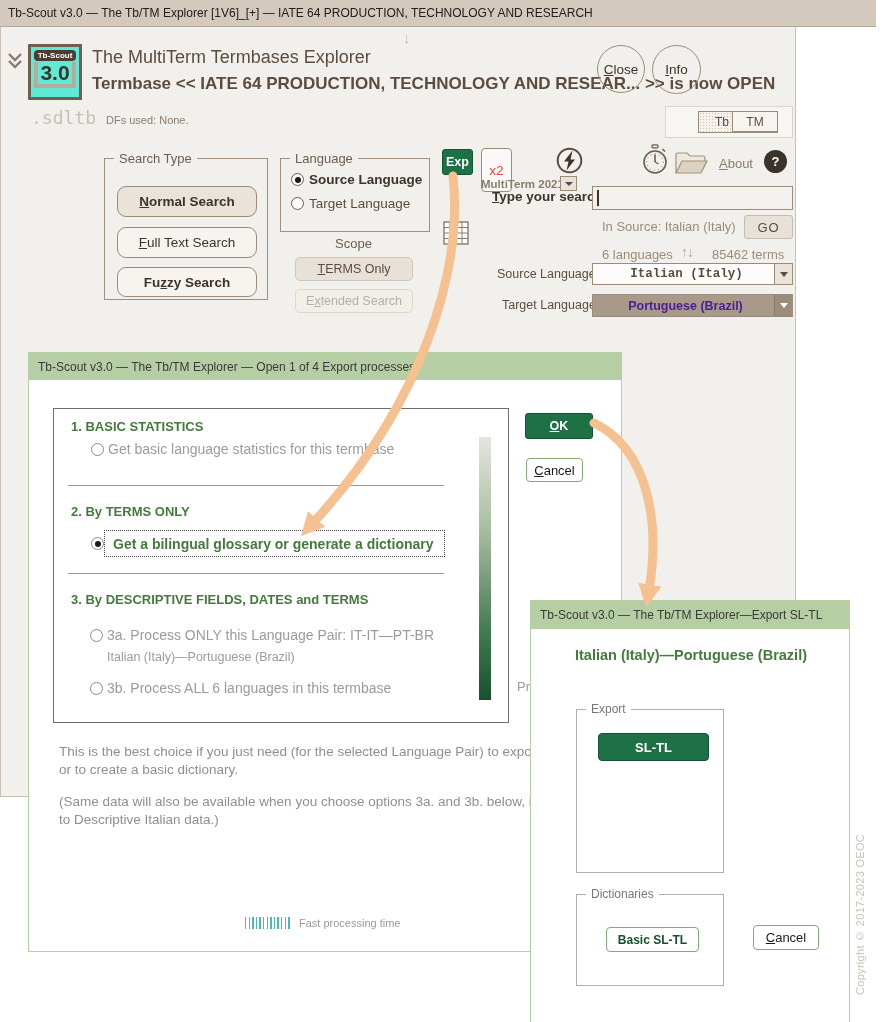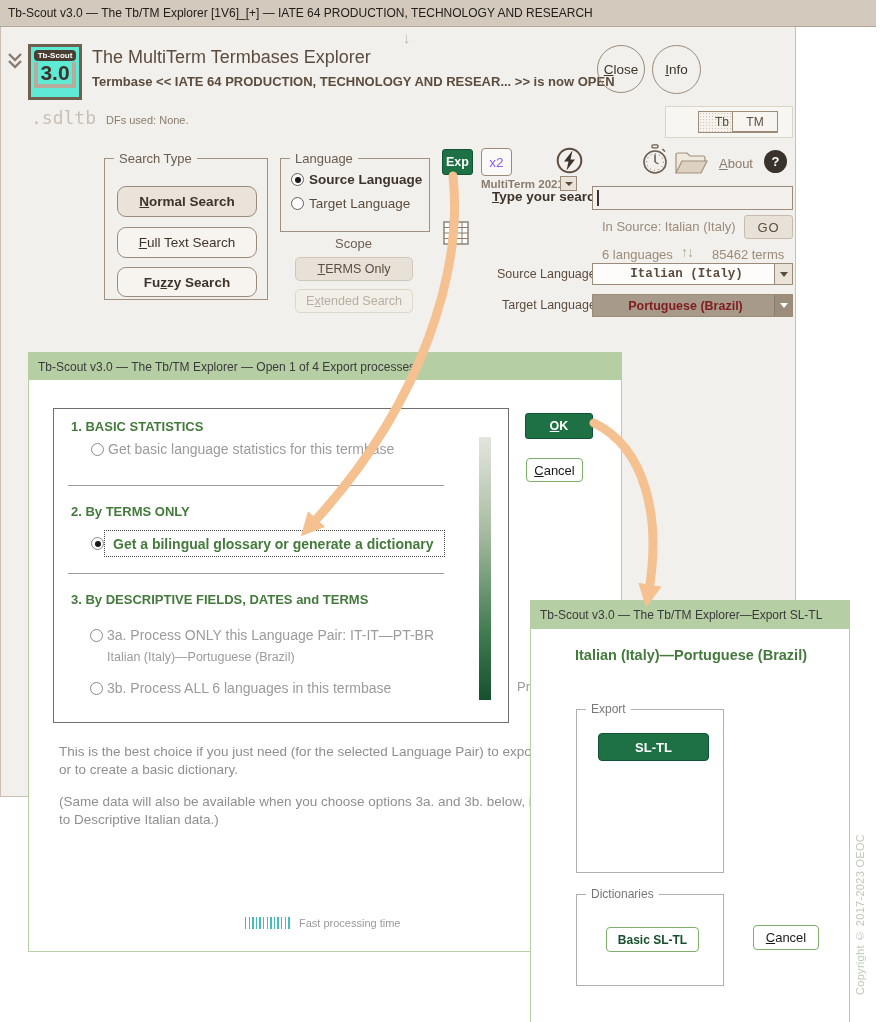--- a/index.html
+++ b/index.html
@@ -8,21 +8,21 @@
   #canvas { position:relative; width:882px; height:1022px; background:#fff; overflow:hidden; }
   .abs { position:absolute; }
   u { text-decoration:underline; }
 
   
   #titlebar { left:0; top:0; width:876px; height:27px; background:#d4c9bd; border-bottom:1px solid #b3a797;
               color:#22201d; font-size:12px; line-height:26px; padding-left:8px; z-index:1; }
   #mainwin { left:0; top:27px; width:796px; height:770px; background:#f2f0ec; border:1px solid #cabfb2; border-top:none; z-index:1; }
   .z1 { z-index:1; }
   .hdr-title { font-size:18px; color:#5c4c3e; }
-  .hdr-sub   { font-size:13px; font-weight:bold; color:#5c4c3e; }
+  .hdr-sub   { font-size:17px; font-weight:bold; color:#5c4c3e; }
   #logo { left:28px; top:44px; width:54px; height:56px; background:#5eead4; border:3px solid #6f5f4e;
           display:flex; flex-direction:column; align-items:center; padding-top:3px; }
   #logo-badge { background:#4a3e32; color:#fff; font-size:8px; font-weight:bold; padding:1px 4px; border-radius:4px; white-space:nowrap; }
   #logo-num { font-size:21px; font-weight:bold; color:#3d332a; line-height:1.0; margin-top:1px;
               border:4px solid #b8ab9b; border-top:none; padding:0 2px 1px; }
   .circle-btn { border:1.5px solid #9b8b79; border-radius:50%; background:transparent;
                 display:flex; align-items:center; justify-content:center; font-size:13.5px; color:#3d332a; cursor:default; }
   #sdltb { font-family:"DejaVu Sans Mono", monospace; font-size:18px; color:#c9c0b5; }
   .tab { display:flex; align-items:center; justify-content:center; font-size:12px; color:#5c4c3e; border:1px solid #9b8b79; }
   .tab.sel { background-color:#f5f2ee; background-image:radial-gradient(#cfc5b6 28%, rgba(0,0,0,0) 30%); background-size:3px 3px; }
@@ -47,21 +47,21 @@
 
   .green-btn { background:#1e7145; color:#fff; font-weight:bold; border:1px solid #125236; border-radius:3px;
                display:flex; align-items:center; justify-content:center; }
   .outline-btn { background:#fff; border:1px solid #7fae6d; border-radius:4px; color:#1a1a1a;
                  display:flex; align-items:center; justify-content:center; font-size:13px; }
 
   .combo { border:1px solid #9b8b79; display:flex; align-items:center; justify-content:center;
            font-size:12.5px; font-weight:bold; color:#5c4c3e; background:#fdfcfb; }
   .combo .arrowbox { position:absolute; right:0; top:0; bottom:0; width:18px; background:#e9e3da; border-left:1px solid #9b8b79;
                      display:flex; align-items:center; justify-content:center; }
-  .combo.darkc { background:#a89a8a; color:#7f1d1d;text-align:right; }
+  .combo.darkc { background:#a89a8a; color:#4c1d95;text-align:right; }
   .combo.darkc .arrowbox { background:#9b8c7c; border-left-color:#8a7c6c; }
   .tri { width:0; height:0; border-left:4px solid transparent; border-right:4px solid transparent; border-top:5px solid #5c4c3e; }
   .tri.w { border-top-color:#fff; }
 
   
   .dlg { position:absolute; background:#fff; border:1px solid #b7cfa4; }
   .dlg-title { height:27px; background:#b6cea4; color:#3a3a3a; font-size:12px; display:flex; align-items:center; padding-left:9px; }
   .grn-head { font-size:13px; font-weight:bold; color:#447a3c; white-space:nowrap; }
   .grey-opt { font-size:14px; color:#9b9b9b; white-space:nowrap; }
   .divider { height:1px; background:#9a9a9a; }
@@ -116,21 +116,21 @@
   <div class="abs z1 radio on" style="left:291px;top:173px;"></div>
   <div class="abs z1" style="left:309px;top:172px;font-size:13.5px;font-weight:bold;color:#3d332a;">Source Language</div>
   <div class="abs z1 radio" style="left:291px;top:197px;"></div>
   <div class="abs z1" style="left:309px;top:196px;font-size:13.5px;color:#5c4c3e;">Target Language</div>
 
   <div class="abs z1" style="left:335px;top:236px;font-size:13px;color:#6b5d4f;">Scope</div>
   <div class="abs z1 sbtn" style="left:295px;top:257px;width:118px;height:24px;"><u>T</u>ERMS Only</div>
   <div class="abs z1 sbtn dis" style="left:295px;top:289px;width:118px;height:24px;">E<u>x</u>tended Search</div>
 
   <div class="abs z1 green-btn" style="left:442px;top:149px;width:31px;height:26px;font-size:12.5px;">Exp</div>
-  <div class="abs z1" style="left:481px;top:148px;width:31px;height:28px;background:#fbf9f7;border:1px solid #9b8b79;border-radius:4px;display:flex;align-items:center;justify-content:center;font-size:13.5px;color:#8b5cf6;">x2</div>
+  <div class="abs z1" style="left:481px;top:148px;width:31px;height:44px;background:#fbf9f7;border:1px solid #9b8b79;border-radius:4px;display:flex;align-items:center;justify-content:center;font-size:13.5px;color:#ef4444;">x2</div>
   <div class="abs z1" style="left:481px;top:178px;font-size:11.5px;font-weight:bold;color:#8a7c6c;">MultiTerm 2021</div>
   <div class="abs z1" style="left:560px;top:176px;width:17px;height:15px;background:#e9e3da;border:1px solid #9b8b79;display:flex;align-items:center;justify-content:center;">
       <span class="tri" style="border-top-width:4px;"></span>
     </div>
   <div class="abs z1" style="left:556px;top:147px;">
     <svg width="27" height="27" viewBox="0 0 27 27">
         <circle cx="13.5" cy="13.5" r="11.8" fill="none" stroke="#5c4c3e" stroke-width="2"></circle>
         <path d="M16.5 3.5 L8 14.5 h4.5 L10.5 23.5 L19 12.5 h-4.5 Z" fill="#3d332a"></path>
       </svg>
   </div>

